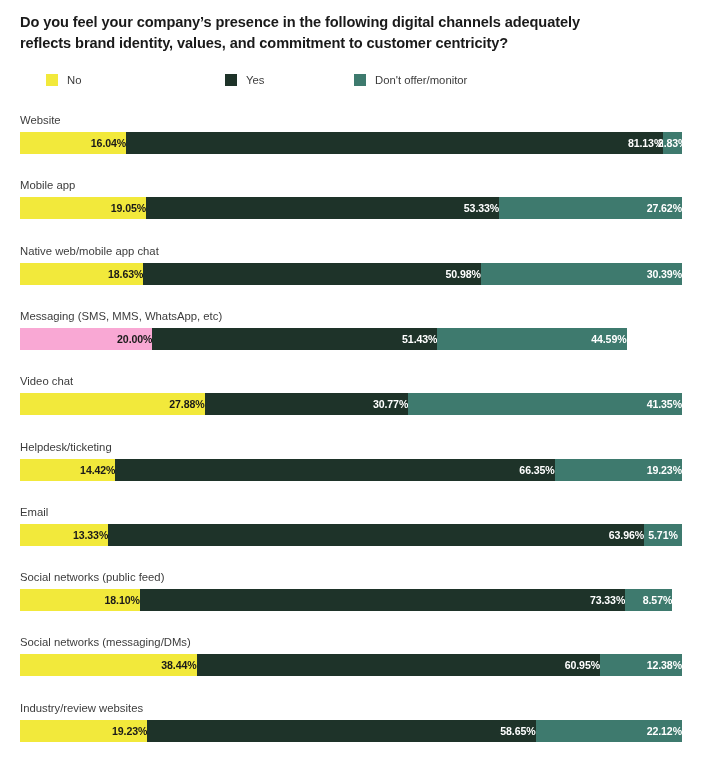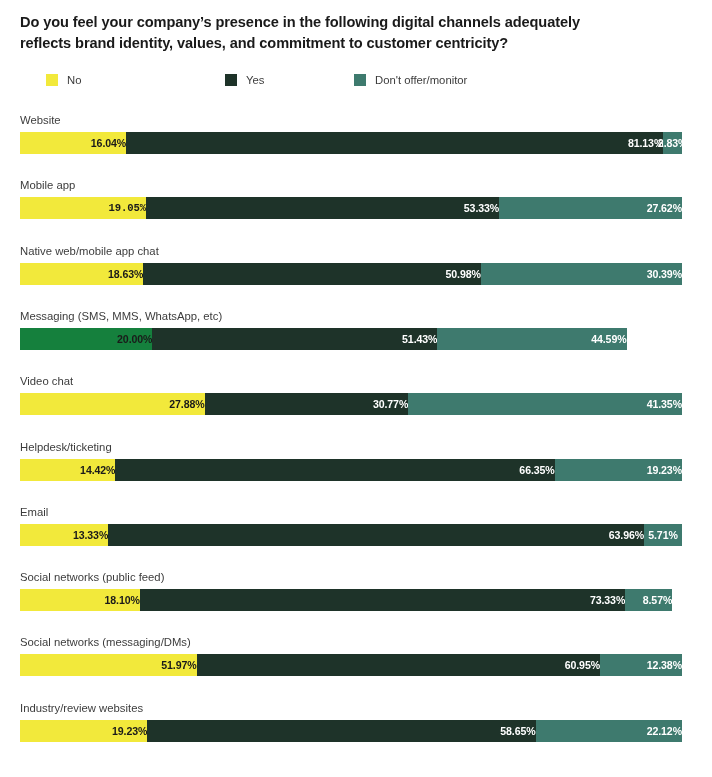--- a/index.html
+++ b/index.html
@@ -177,21 +177,21 @@
             <span class="seg-value">81.13%</span>
           </div>
           <div class="bar-seg seg-na tiny" style="width: 18.7346px; background: rgb(62, 122, 110);">
             <span class="seg-value">2.83%</span>
           </div>
         </div>
       </div>
       <div class="bar-row" style="top: 179.3px;">
         <div class="row-label">Mobile app</div>
         <div class="bar-track">
-          <div class="bar-seg seg-no" style="width: 126.111px; background: rgb(242, 233, 59); font-family: Liberation Mono, monospace;">
+          <div class="bar-seg seg-no" style="width: 126.111px; background: rgb(242, 233, 59);">
             <span class="seg-value">19.05%</span>
           </div>
           <div class="bar-seg seg-yes" style="width: 353.045px; background: rgb(30, 51, 41);">
             <span class="seg-value">53.33%</span>
           </div>
           <div class="bar-seg seg-na" style="width: 182.844px; background: rgb(62, 122, 110);">
             <span class="seg-value">27.62%</span>
           </div>
         </div>
       </div>
@@ -205,21 +205,21 @@
             <span class="seg-value">50.98%</span>
           </div>
           <div class="bar-seg seg-na" style="width: 201.182px; background: rgb(62, 122, 110);">
             <span class="seg-value">30.39%</span>
           </div>
         </div>
       </div>
       <div class="bar-row" style="top: 309.9px;">
         <div class="row-label">Messaging (SMS, MMS, WhatsApp, etc)</div>
         <div class="bar-track">
-          <div class="bar-seg seg-no" style="width: 132.4px; background: #15803d;">
+          <div class="bar-seg seg-no" style="width: 132.4px; background: #f9a8d4;">
             <span class="seg-value">20.00%</span>
           </div>
           <div class="bar-seg seg-yes" style="width: 285px; background: rgb(30, 51, 41);">
             <span class="seg-value">51.43%</span>
           </div>
           <div class="bar-seg seg-na" style="width: 189.133px; background: rgb(62, 122, 110);">
             <span class="seg-value">44.59%</span>
           </div>
         </div>
       </div>
@@ -276,21 +276,21 @@
           </div>
           <div class="bar-seg seg-na" style="width: 47px; background: rgb(62, 122, 110);">
             <span class="seg-value">8.57%</span>
           </div>
         </div>
       </div>
       <div class="bar-row" style="top: 636.4px;">
         <div class="row-label">Social networks (messaging/DMs)</div>
         <div class="bar-track">
           <div class="bar-seg seg-no" style="width: 176.555px; background: rgb(242, 233, 59);">
-            <span class="seg-value">51.97%</span>
+            <span class="seg-value">38.44%</span>
           </div>
           <div class="bar-seg seg-yes" style="width: 403.489px; background: rgb(30, 51, 41);">
             <span class="seg-value">60.95%</span>
           </div>
           <div class="bar-seg seg-na" style="width: 81.9556px; background: rgb(62, 122, 110);">
             <span class="seg-value">12.38%</span>
           </div>
         </div>
       </div>
       <div class="bar-row" style="top: 701.7px;">

